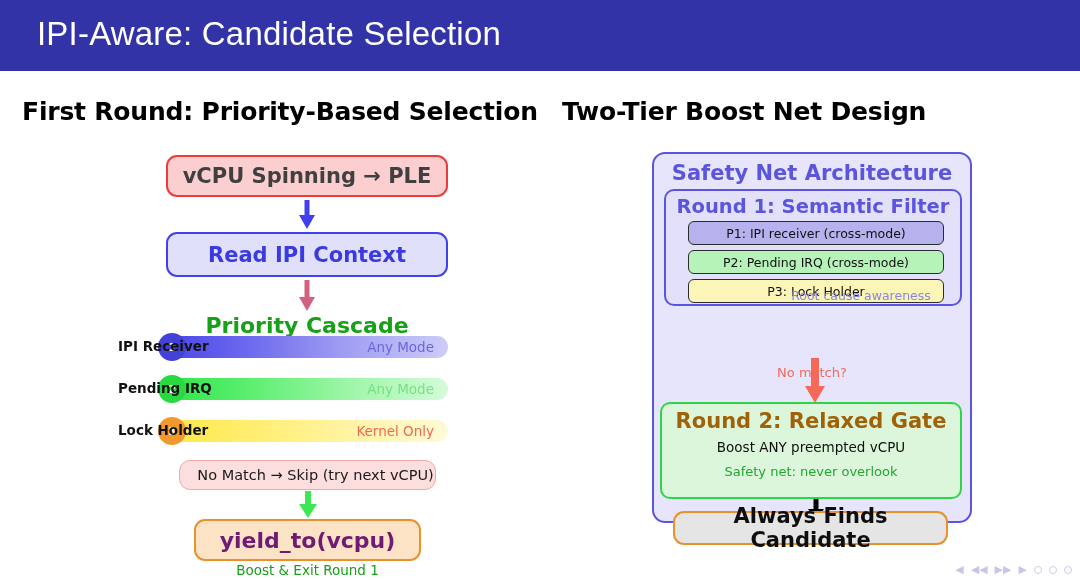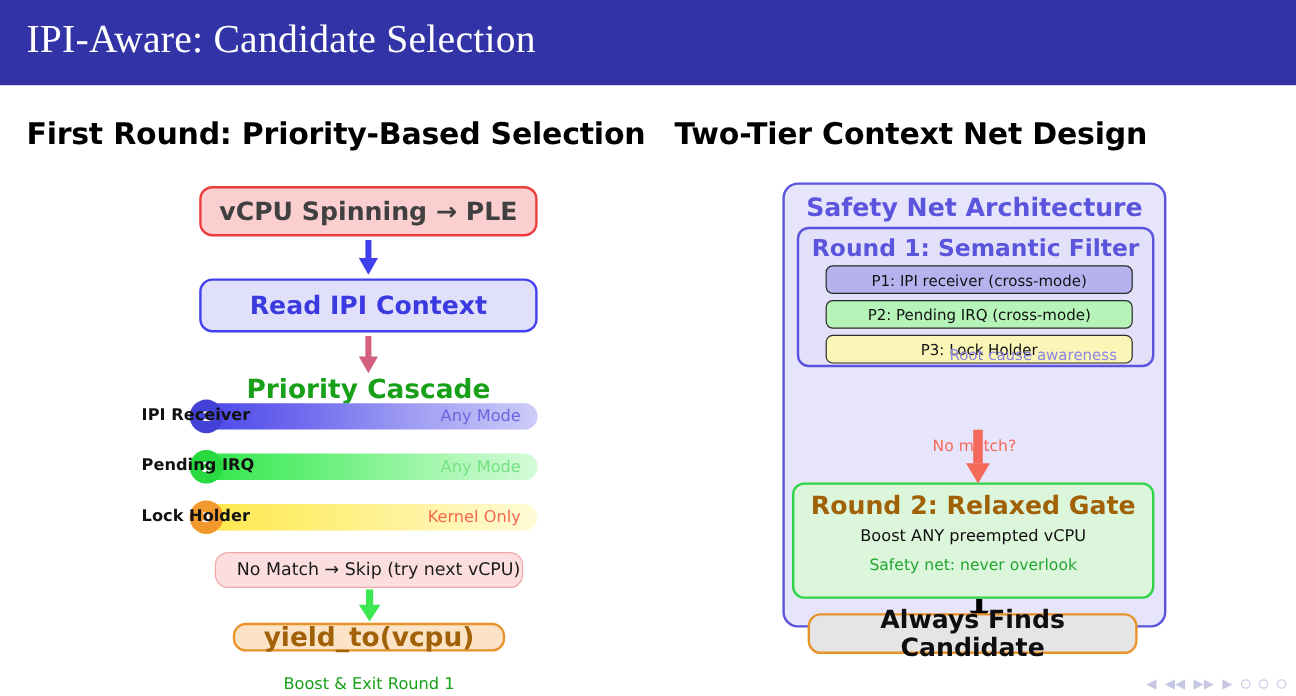--- a/index.html
+++ b/index.html
@@ -10,22 +10,22 @@
     overflow: hidden;
   }
   #slide { position: relative; width: 1080px; height: 580px; background:#fff; }
 
   
   #titlebar {
     position:absolute; left:0; top:0; width:1080px; height:71px;
     background:#3333a8;
   }
   #titlebar .ttl {
-    position:absolute; left:22px; top:15px;
-    font-family:Liberation Serif, serif;
+    position:absolute; left:37px; top:15px;
+    font-family:Liberation Sans, sans-serif;
     font-size:33px; font-weight:400; color:#ffffff;
     letter-spacing:.2px; white-space:nowrap;
   }
 
   
   .colhead {
     position:absolute; font-family:"DejaVu Sans", sans-serif;
     font-weight:bold; font-size:25px; color:#000;
     white-space:nowrap; letter-spacing:-.2px;
   }
@@ -53,23 +53,23 @@
   #n-cascade-title {
     position:absolute; left:166px; top:313px; width:282px;
     text-align:center; font-size:22px; font-weight:bold; color:#18a018;
   }
   #n-nomatch {
     left:179px; top:460px; width:257px; height:30px;
     background:#fcdede; border:1.3px solid #f0a9a9;
     font-size:14.5px; font-weight:normal; color:#1a1a1a;padding-left:16px;
   }
   #n-yield {
-    left:194px; top:519px; width:227px; height:24px;
+    left:194px; top:519px; width:227px; height:42px;
     background:#fde3c6; border:2.2px solid #e8922a;
-    font-size:22px; font-weight:bold; color:#a16207;
+    font-size:22px; font-weight:bold; color:#701a75;
   }
   #n-yield-cap {
     position:absolute; left:194px; top:562px; width:227px;
     text-align:center; font-size:13.5px; color:#18a018; font-weight:500;
   }
 
   
   .arrow { position:absolute; }
 
   
@@ -240,21 +240,21 @@
   <div class="arrow" style="left:293px; top:491px; width:30px; height:28px;">
     <svg width="30" height="28" viewBox="0 0 30 28">
       <line x1="15" y1="0" x2="15" y2="15" stroke="#3ce852" stroke-width="6"></line>
       <polygon points="15,27 6,13 24,13" fill="#3ce852"></polygon>
     </svg>
   </div>
 
   <div class="node" id="n-yield">yield_to(vcpu)</div>
   <div id="n-yield-cap">Boost &amp; Exit Round 1</div>
 
-  <div class="colhead" id="head-right">Two-Tier Context Net Design</div>
+  <div class="colhead" id="head-right">Two-Tier Boost Net Design</div>
 
   <div id="p-outer">
     <div id="p-outer-title">Safety Net Architecture</div>
 
     <div id="p-round1">
       <div id="p-round1-title">Round 1: Semantic Filter</div>
       <div class="prow" id="prow1">P1: IPI receiver (cross-mode)</div>
       <div class="prow" id="prow2">P2: Pending IRQ (cross-mode)</div>
       <div class="prow" id="prow3">P3: Lock Holder</div>
       <div id="p-round1-foot">Root cause awareness</div>

